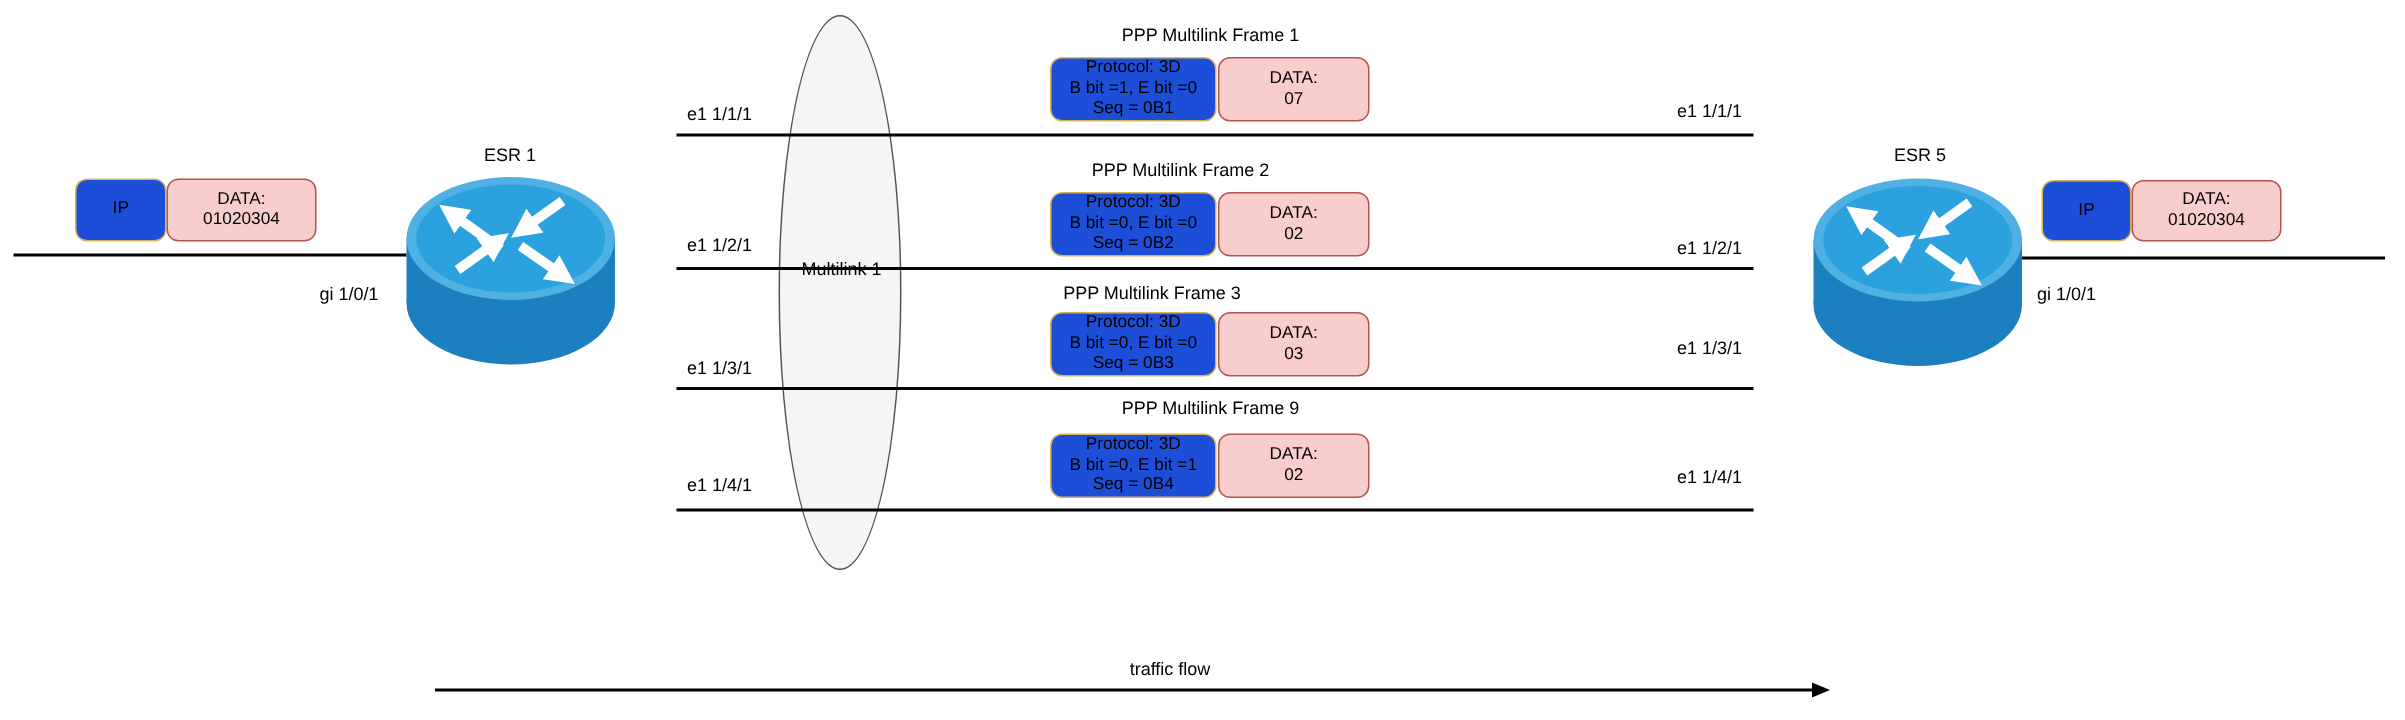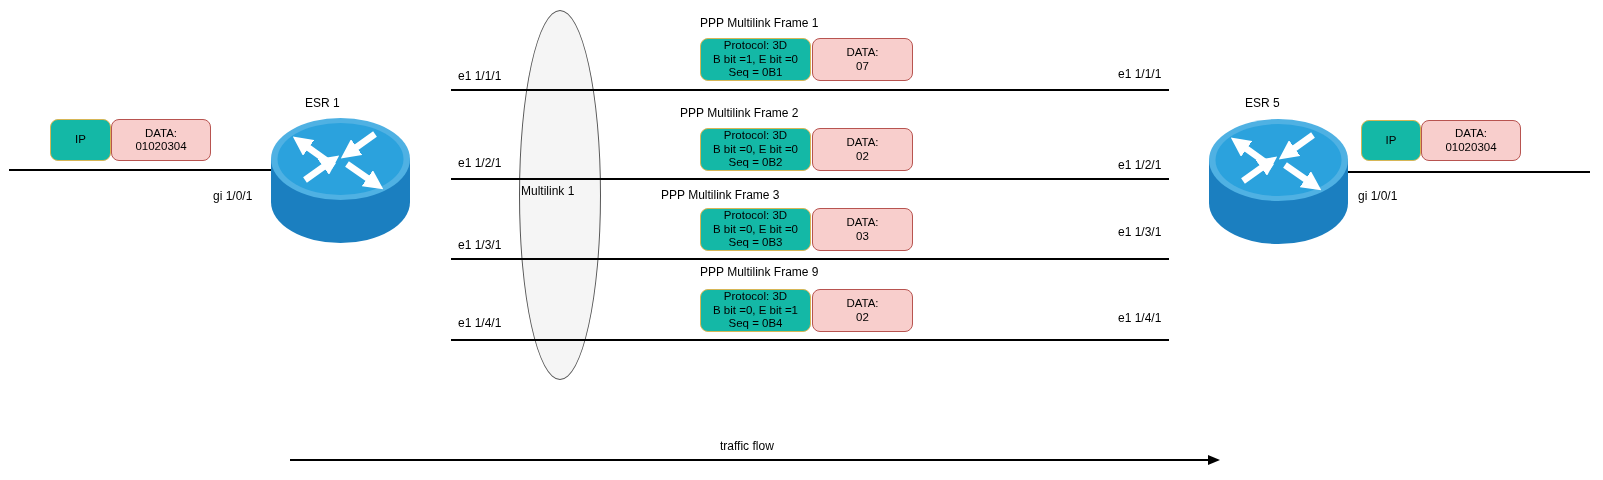--- a/index.html
+++ b/index.html
@@ -1,24 +1,24 @@
 <!DOCTYPE html>
 <html><head>
 <meta charset="utf-8">
 <style>
   html,body{margin:0;padding:0;background:#fff;}
   .canvas{position:relative;width:1603px;height:480px;background:#ffffff;overflow:hidden;
           font-family:"Liberation Sans","DejaVu Sans",sans-serif;color:#000;}
   .hline{position:absolute;height:2px;background:#000;}
   .lbl{position:absolute;font-size:12px;white-space:nowrap;}
-  .ctr{text-align:left;}
+  .ctr{text-align:center;}
   .box{position:absolute;border-radius:8px;border:1.5px solid;box-sizing:border-box;
        display:flex;flex-direction:column;align-items:center;justify-content:center;
        font-size:11.5px;line-height:13.5px;text-align:center;}
-  .yellow{background:#14b8a6;border-color:#D6B656;}
+  .yellow{background:#1d4ed8;border-color:#D6B656;}
   .pink{background:#F8CECC;border-color:#B85450;}
   .ellipse{position:absolute;left:519px;top:10px;width:82px;height:370px;border-radius:50%;
            background:#F5F5F5;border:1.3px solid #555;box-sizing:border-box;}
   .router{position:absolute;width:141px;height:127px;}
   .arrowhead{position:absolute;width:0;height:0;border-left:12px solid #000;
              border-top:5px solid transparent;border-bottom:5px solid transparent;}
 </style>
 </head>
 <body>
 
@@ -63,21 +63,21 @@
   <div class="lbl" style="left:458px;top:69px">e1 1/1/1</div>
   <div class="lbl" style="left:458px;top:156px">e1 1/2/1</div>
   <div class="lbl" style="left:458px;top:238px">e1 1/3/1</div>
   <div class="lbl" style="left:458px;top:316px">e1 1/4/1</div>
 
   <div class="lbl" style="left:1118px;top:67px">e1 1/1/1</div>
   <div class="lbl" style="left:1118px;top:158px">e1 1/2/1</div>
   <div class="lbl" style="left:1118px;top:225px">e1 1/3/1</div>
   <div class="lbl" style="left:1118px;top:311px">e1 1/4/1</div>
 
-  <div class="lbl ctr" style="left:521px;top:184px;width:80px">Multilink 1</div>
+  <div class="lbl ctr" style="left:521px;top:172px;width:80px">Multilink 1</div>
 
   <div class="lbl ctr" style="left:700px;top:16px;width:214px">PPP Multilink Frame 1</div>
   <div class="box yellow" style="left:700px;top:38px;width:111px;height:43px">
     <span>Protocol: 3D</span>
     <span>B bit =1, E bit =0</span>
     <span>Seq = 0B1</span>
   </div>
   <div class="box pink" style="left:812px;top:38px;width:101px;height:43px">
     <span>DATA:</span>
     <span>07</span>

